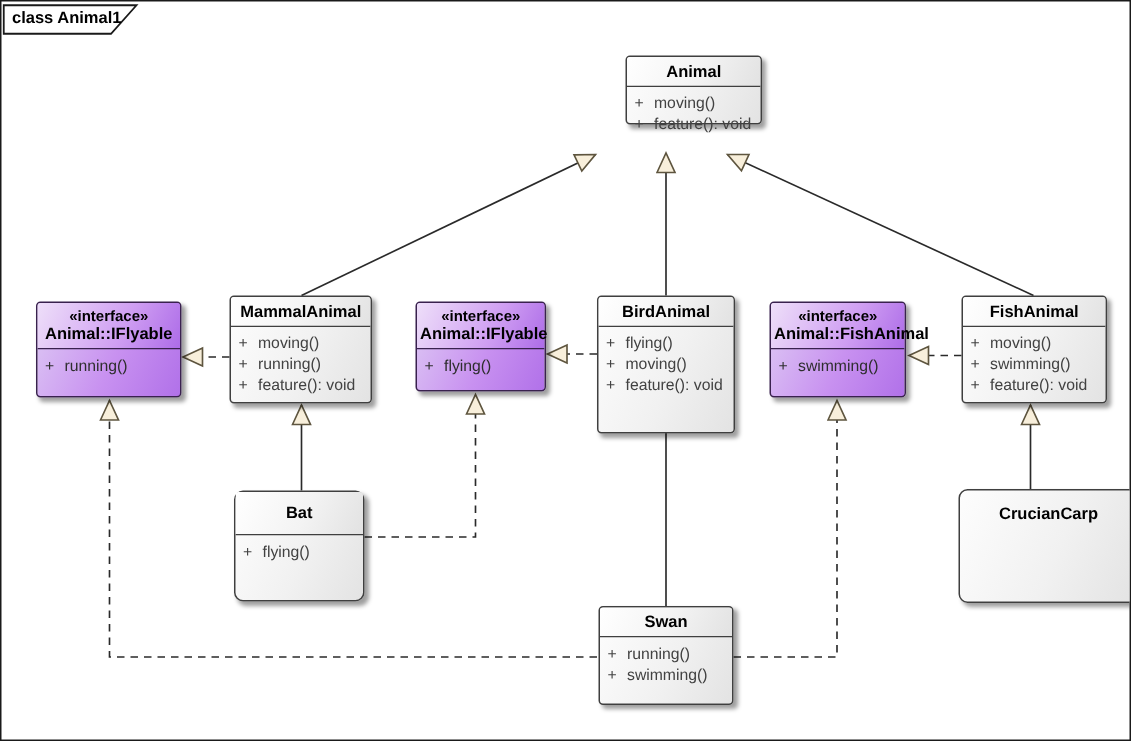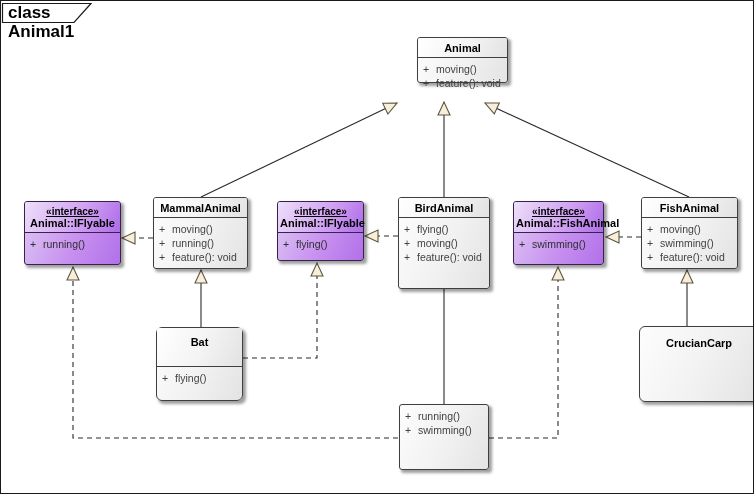--- a/index.html
+++ b/index.html
@@ -4,21 +4,21 @@
 <style>
   html,body{margin:0;padding:0;background:#888;}
   #canvas{
     position:relative;width:754px;height:494px;background:#ffffff;
     border:1px solid #1a1a1a;box-sizing:border-box;overflow:hidden;
     font-family:"Liberation Sans",sans-serif;
   }
   #wires{position:absolute;left:0;top:0;width:754px;height:494px;}
   .frame-tab{
     position:absolute;left:2px;top:2px;width:88px;height:19px;
-    font-size:17px;font-weight:bold;color:#000;
+    font-size:11px;font-weight:bold;color:#000;
     line-height:19px;padding-left:5px;box-sizing:border-box;
   }
   .uml-box{
     position:absolute;box-sizing:border-box;
     border:1px solid #3f3f3f;border-radius:3px;
     box-shadow:2.5px 2.5px 3px rgba(0,0,0,0.38);
     background:linear-gradient(115deg,#fdfdfd 0%,#f1f1f1 55%,#e3e3e3 100%);
   }
   .uml-head{
     text-align:center;font-weight:bold;font-size:11px;color:#000;
@@ -33,21 +33,21 @@
   .m-row .vis{width:13px;flex:0 0 13px;}
   .iface{
     border:1px solid #39214e;
     background:linear-gradient(115deg,#decaf4 0%,#c891f0 55%,#b171e9 100%);
   }
   .iface .uml-head{
     background:linear-gradient(115deg,#eedff9 0%,#cf9ef2 60%,#ad6ce8 100%);
     border-bottom:1px solid #39214e;
   }
   .iface .uml-body{color:#2e2e2e;}
-  .stereo{display:block;font-size:10px;text-decoration:underline;}
+  .stereo{display:block;font-size:10px;}
   .rounded{border-radius:6px;}
 </style>
 </head>
 <body>
 
 <div id="canvas">
 
   <svg id="wires" viewBox="0 0 754 494" xmlns="http://www.w3.org/2000/svg">
     <defs>
       <marker id="tri" markerUnits="userSpaceOnUse" markerWidth="16" markerHeight="15" refX="14" refY="7" orient="auto">
@@ -175,30 +175,31 @@
           <span>swimming()</span>
         </div>
       <div class="m-row">
           <span class="vis">+</span>
           <span>feature(): void</span>
         </div>
     </div>
   </div>
 
   <div class="uml-box rounded" style="left:155px;top:326px;width:87px;height:74px;">
-    <div class="uml-head" style="padding-top:8px;padding-bottom:18px;">Bat</div>
+    <div class="uml-head" style="padding-top:8px;padding-bottom:8px;">Bat</div>
     <div class="uml-body">
       <div class="m-row">
           <span class="vis">+</span>
           <span>flying()</span>
         </div>
     </div>
   </div>
 
   <div class="uml-box" style="left:398px;top:403px;width:90px;height:66px;">
+    <div class="uml-head">Swan</div>
     <div class="uml-body">
       <div class="m-row">
           <span class="vis">+</span>
           <span>running()</span>
         </div>
       <div class="m-row">
           <span class="vis">+</span>
           <span>swimming()</span>
         </div>
     </div>

